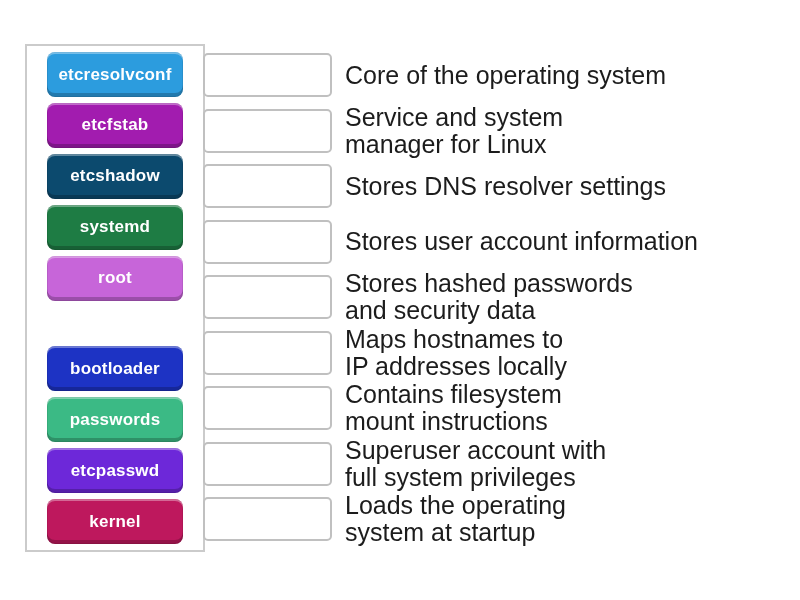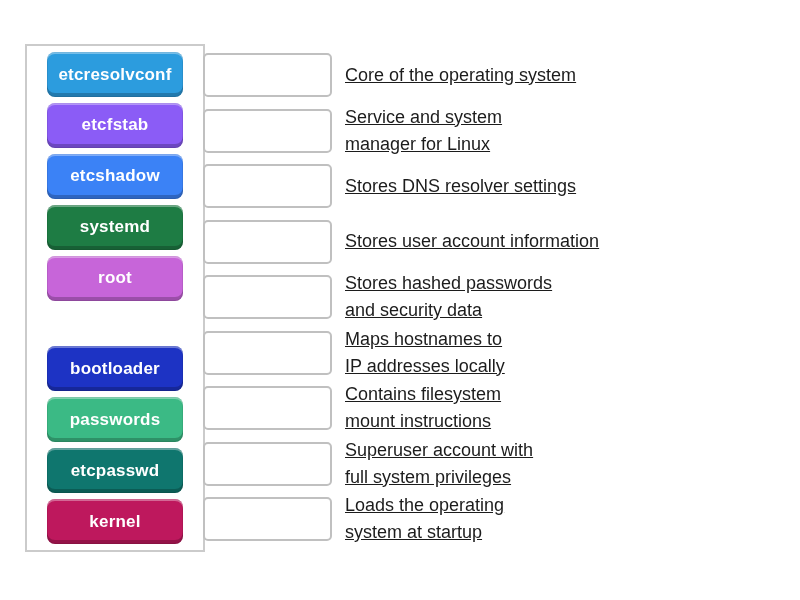--- a/index.html
+++ b/index.html
@@ -61,39 +61,38 @@
 
   .answer-slot {
     width: 129px; height: 44px;
     flex: 0 0 129px;
     background: #ffffff;
     border: 2px solid #c0c0c0;
     border-radius: 5px;
   }
 
   .definition {
-    font-size: 18px;
+    font-size: 25px;
     line-height: 27px;
     color: #1c1c1c;
     white-space: pre-line;
-    text-decoration: underline;
   }
 </style>
 </head>
 <body>
 
 <div class="keyword-panel">
   <div class="tile" style="background-color: rgb(44, 156, 222);">etcresolvconf</div>
-  <div class="tile" style="background-color: #8b5cf6;">etcfstab</div>
-  <div class="tile" style="background-color: #3b82f6;">etcshadow</div>
+  <div class="tile" style="background-color: #a21caf;">etcfstab</div>
+  <div class="tile" style="background-color: #0c4a6e;">etcshadow</div>
   <div class="tile" style="background-color: rgb(30, 124, 68);">systemd</div>
   <div class="tile" style="background-color: rgb(199, 101, 217);">root</div>
   <div class="tile" style="background-color: rgb(29, 51, 196); margin-top: 40px;">bootloader</div>
   <div class="tile" style="background-color: rgb(59, 186, 133);">passwords</div>
-  <div class="tile" style="background-color: #0f766e;">etcpasswd</div>
+  <div class="tile" style="background-color: #6d28d9;">etcpasswd</div>
   <div class="tile" style="background-color: #be185d; text-align: center;">kernel</div>
 </div>
 
 <div class="match-panel">
   <div class="match-row">
     <div class="answer-slot"></div>
     <div class="definition">Core of the operating system</div>
   </div>
   <div class="match-row">
     <div class="answer-slot"></div>

